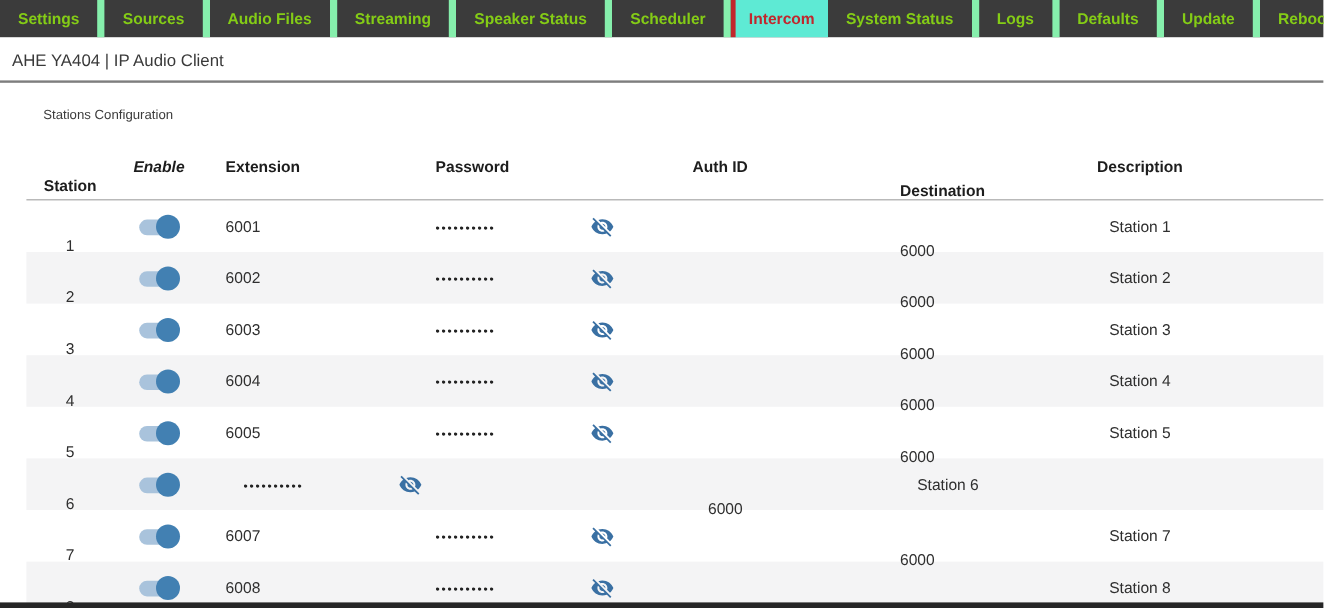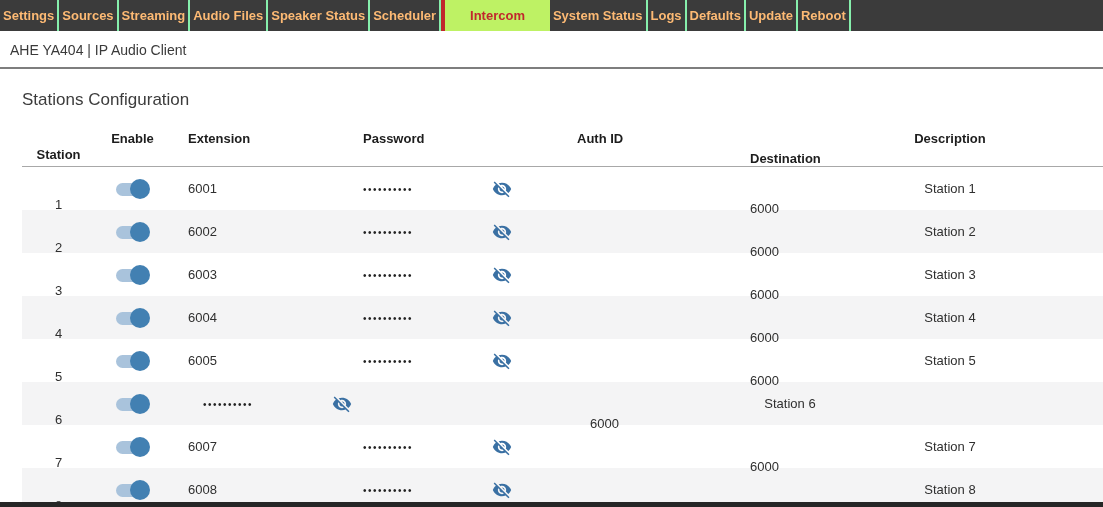--- a/index.html
+++ b/index.html
@@ -12,35 +12,35 @@
   }
 
   
   .nav {
     display: flex;
     height: 31px;
     background: #3b3b3b;
     align-items: stretch;
   }
   .tab {
-    color: #fdba74;
+    color: #84cc16;
     font-size: 13px;
     font-weight: bold;
     line-height: 31px;
-    padding: 0 3px;
-    border-right: 2px solid #86efac;
+    padding: 0 15px;
+    border-right: 6px solid #86efac;
     cursor: pointer;
     white-space: nowrap;
   }
   .tab.active {
-    background: #bef264;
+    background: #5eead4;
     color: #c1272d;
     border-left: 4px solid #c1272d;
     border-right: none;
-    padding: 0 25px;
+    padding: 0 11px;
   }
   .nav-filler { flex: 1; }
 
   
   .title-bar {
     height: 38px;
     line-height: 38px;
     padding-left: 10px;
     border-bottom: 2px solid #7e7e7e;
   }
@@ -48,24 +48,25 @@
     font-size: 14px;
     font-weight: normal;
     color: #3a3a3a;
     display: inline;
   }
 
   
   .content { padding-left: 22px; }
   .section-title {
     margin-top: 21px;
-    font-size: 17px;
+    font-size: 11px;
     font-weight: normal;
     color: #3c3c3c;
     height: 21px;
+    margin-left: 14px;
   }
 
   
   .stations-table { margin-top: 0; }
   .thead {
     display: flex;
     height: 56px;
     align-items: center;
     border-bottom: 1px solid #a8a8a8;
     font-size: 13px;
@@ -75,21 +76,21 @@
   .trow {
     display: flex;
     height: 43px;
     align-items: center;
     font-size: 13px;
     color: #2f2f2f;
   }
   .trow.alt { background: #f4f4f5; }
 
   .c-station     { width: 73px;  text-align: center; margin-top: 32px; }
-  .c-enable      { width: 75px;  display: flex; justify-content: center; }
+  .c-enable      { width: 75px;  display: flex; justify-content: center; font-style: italic; }
   .c-extension   { width: 160px; padding-left: 18px; }
   .c-password    { width: 130px; padding-left: 33px; }
   .c-eye         { width: 85px;  display: flex; justify-content: center; align-items: center; }
   .c-auth        { width: 155px; padding-left: 32px; }
   .c-destination { width: 180px; padding-left: 50px; margin-top: 40px; }
   .c-description { width: 140px; text-align: center; }
 
   .pw-dots { font-size: 10px; letter-spacing: 1.5px; color: #222; }
 
   
@@ -114,22 +115,22 @@
     position: absolute; left: 0; bottom: 0;
     width: 100%; height: 5px; background: #262626;
   }
 </style>
 </head>
 <body>
 
 <nav class="nav">
   <div class="tab">Settings</div>
   <div class="tab">Sources</div>
+  <div class="tab">Audio Files</div>
   <div class="tab">Streaming</div>
-  <div class="tab">Audio Files</div>
   <div class="tab">Speaker Status</div>
   <div class="tab">Scheduler</div>
   <div class="tab active">Intercom</div>
   <div class="tab">System Status</div>
   <div class="tab">Logs</div>
   <div class="tab">Defaults</div>
   <div class="tab">Update</div>
   <div class="tab">Reboot</div>
   <div class="nav-filler"></div>
 </nav>

